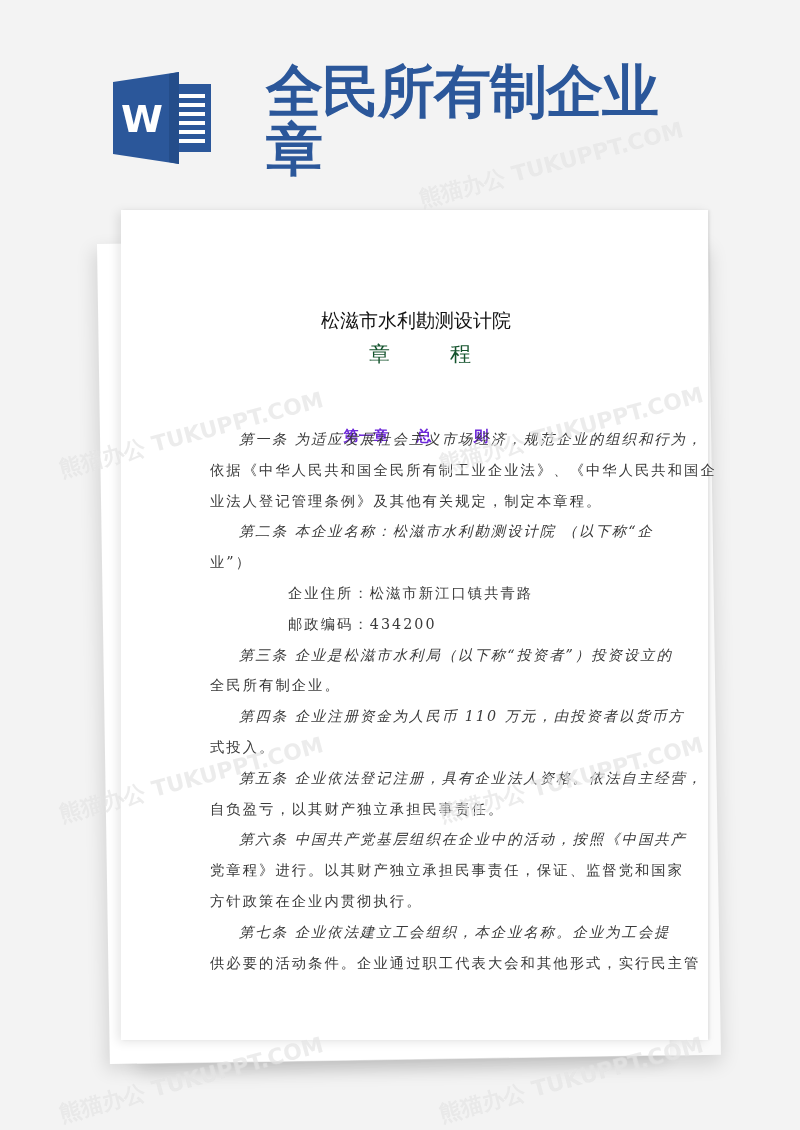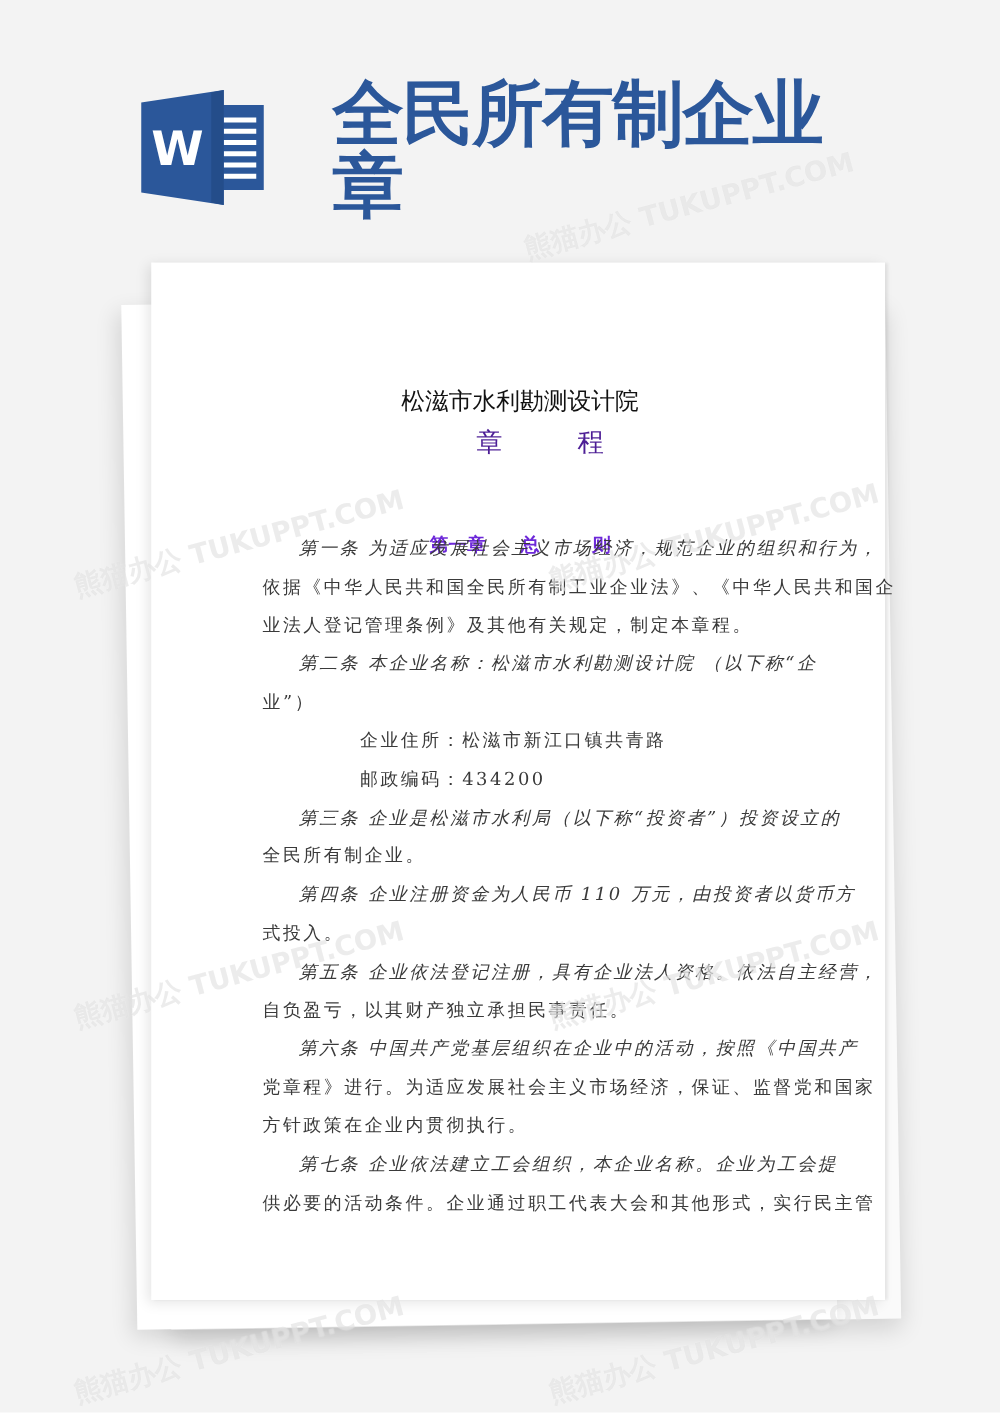--- a/index.html
+++ b/index.html
@@ -40,22 +40,22 @@
     }
     .doc {
       position:absolute; left:89px; top:0; width:412px;
       font-family:"DejaVu Serif", serif; color:#333;
     }
     .org-title {
       position:absolute; left:0; top:98px; width:412px; text-align:center;
       font-family:"DejaVu Sans", sans-serif; font-size:19px; color:#111; letter-spacing:0px;
     }
     .doc-title {
-      position:absolute; left:16px; top:130px; width:412px; text-align:center;
-      font-family:"DejaVu Sans", sans-serif; font-size:21px; color:#4c1d95; word-spacing:0;
+      position:absolute; left:4px; top:130px; width:412px; text-align:center;
+      font-family:"DejaVu Sans", sans-serif; font-size:21px; color:#14532d; word-spacing:0;
     }
     .doc-title span { display:inline-block; }
     .doc-title .gap { width:60px; }
     .chapter {
       position:absolute; left:0; top:186px; width:412px; text-align:center;
       font-family:Liberation Serif, serif; font-weight:bold; font-size:15px; color:#6d28d9;margin-top:31px;
     }
     .chapter .gap { display:inline-block; width:28px; }
     .body-lines { position:absolute; left:0; top:214px; width:420px; }
     .line {
@@ -109,21 +109,21 @@
       <div class="line">业”）</div>
       <div class="line indent2">企业住所：松滋市新江口镇共青路</div>
       <div class="line indent2">邮政编码：434200</div>
       <div class="line indent">第三条   企业是松滋市水利局（以下称“投资者”）投资设立的</div>
       <div class="line">全民所有制企业。</div>
       <div class="line indent">第四条   企业注册资金为人民币 110 万元，由投资者以货币方</div>
       <div class="line">式投入。</div>
       <div class="line indent">第五条   企业依法登记注册，具有企业法人资格。依法自主经营，</div>
       <div class="line">自负盈亏，以其财产独立承担民事责任。</div>
       <div class="line indent">第六条   中国共产党基层组织在企业中的活动，按照《中国共产</div>
-      <div class="line">党章程》进行。为适应发展社会主义市场经济，保证、监督党和国家</div>
+      <div class="line">党章程》进行。以其财产独立承担民事责任，保证、监督党和国家</div>
       <div class="line">方针政策在企业内贯彻执行。</div>
       <div class="line indent">第七条   企业依法建立工会组织，本企业名称。企业为工会提</div>
       <div class="line">供必要的活动条件。企业通过职工代表大会和其他形式，实行民主管</div>
     </div>
   </div>
 </div>
 
 <div class="wm" style="left:420px; top:185px;">熊猫办公 TUKUPPT.COM</div>
 <div class="wm" style="left:60px;  top:455px;">熊猫办公 TUKUPPT.COM</div>
 <div class="wm" style="left:440px; top:450px;">熊猫办公 TUKUPPT.COM</div>

